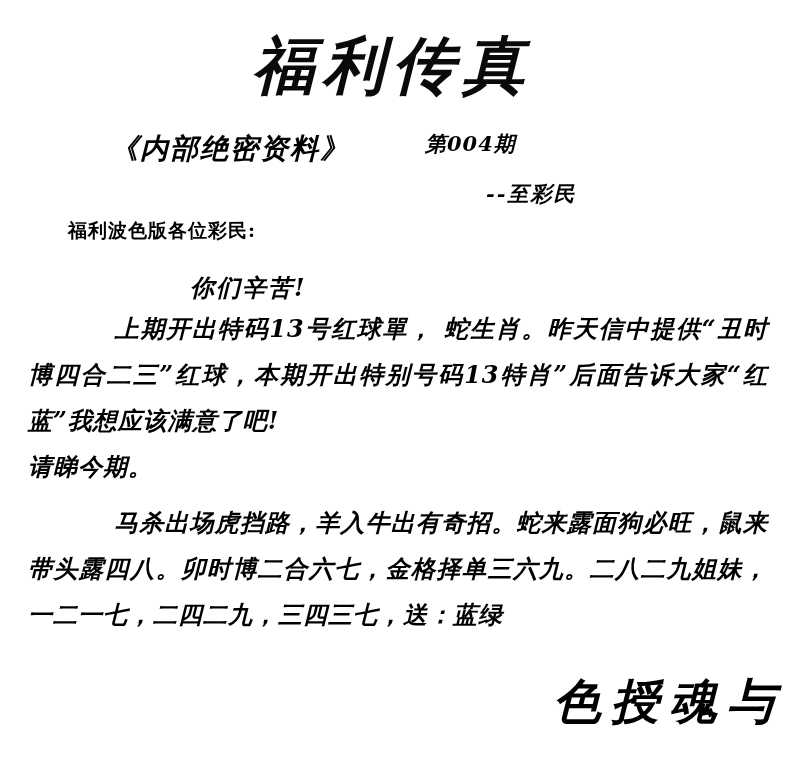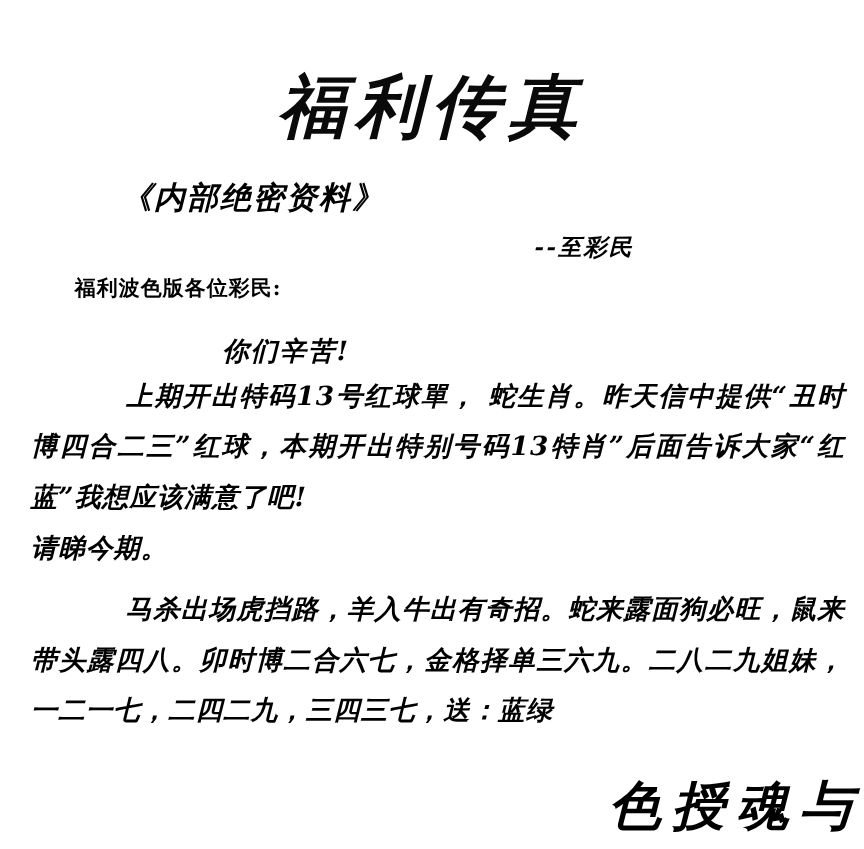--- a/index.html
+++ b/index.html
@@ -12,21 +12,20 @@
     height: 772px;
     font-family: "DejaVu Serif", serif;
     color: #000000;
     overflow: hidden;
   }
   .page {
     position: relative;
     width: 785px;
     height: 636px;
     background: #ffffff;
-    margin-top: 31px;
   }
 
   
   .title {
     position: absolute;
     left: 0;
     top: 30px;
     width: 785px;
     text-align: center;
     font-family: "DejaVu Serif", serif;
@@ -78,21 +77,21 @@
   .salutation {
     position: absolute;
     left: 68px;
     top: 218px;
     font-size: 19px;
     font-weight: bold;
     letter-spacing: 1px;
   }
   .greeting {
     position: absolute;
-    left: 202px;
+    left: 190px;
     top: 272px;
     font-size: 24px;
     font-weight: bold;
     font-style: italic;
     letter-spacing: 2px;
   }
 
   .para {
     position: absolute;
     left: 28px;
@@ -128,20 +127,21 @@
 </style>
 </head>
 <body>
 
 <div class="page">
 
   <div class="title">福利传真</div>
 
   <div class="subrow">
     <div class="secret">《内部绝密资料》</div>
+    <div class="issue">第004期</div>
   </div>
 
   <div class="dedication">--至彩民</div>
 
   <div class="salutation">福利波色版各位彩民:</div>
 
   <div class="greeting">你们辛苦!</div>
 
   <div class="para p1"><span class="indent"></span><span>上期开出特码13号红球單， 蛇生肖。昨天信中提供“丑时博四合二三”红球，本期开出特别号码13特肖”后面告诉大家“红蓝”我想应该满意了吧!</span></div>
 

